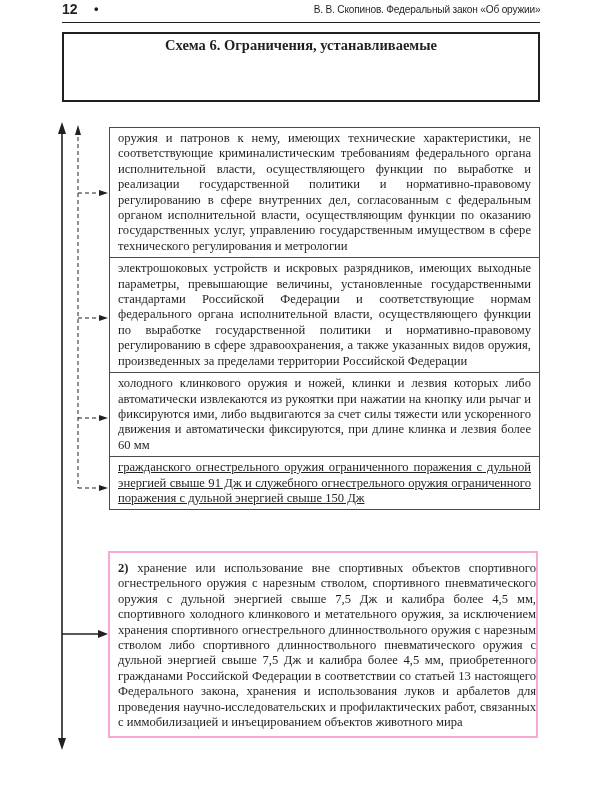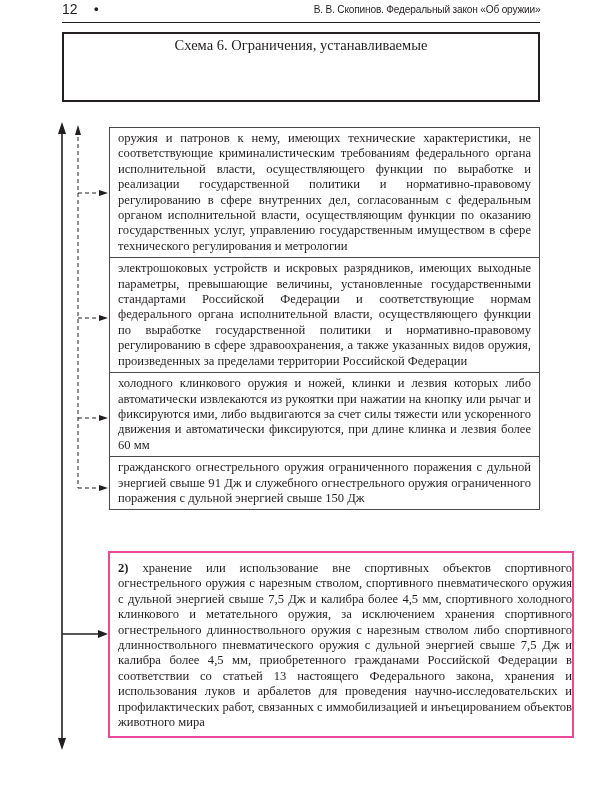--- a/index.html
+++ b/index.html
@@ -1,32 +1,32 @@
 <!DOCTYPE html>
 <html><head>
 <meta charset="utf-8">
 <style>
   html, body { margin: 0; padding: 0; background: #ffffff; }
   body { width: 600px; height: 800px; position: relative; overflow: hidden; color: #231f20; }
   .running-head { position: absolute; left: 62px; top: 0; width: 478px; height: 22px; border-bottom: 1px solid #231f20; font-family: "Liberation Sans", sans-serif; }
-  .page-num { position: absolute; left: 0; top: 1px; font-size: 14px; font-weight: normal; text-align: center; }
+  .page-num { position: absolute; left: 0; top: 1px; font-size: 14px; font-weight: bold; text-align: center; }
   .bullet { position: absolute; left: 32px; top: 1px; font-size: 13px; font-weight: bold; }
   .running-title { position: absolute; right: 0; top: 3px; font-size: 11px; letter-spacing: -0.2px; transform: scaleX(0.92); transform-origin: right center; }
 
   .scheme-title-box { position: absolute; left: 62px; top: 32px; width: 474px; height: 64px; border: 2px solid #231f20; text-align: center; font-family: "Liberation Serif", serif; font-size: 14.5px; line-height: 19px; padding-top: 2px; box-sizing: content-box; }
-  .scheme-title-box .t { font-weight: normal; display: block; }
+  .scheme-title-box .t { font-weight: bold; display: block; }
   .scheme-title-box .sub { font-style: italic; display: block; }
 
   .body-text { font-family: "Liberation Serif", serif; font-size: 12.6px; line-height: 15.4px; text-align: justify; }
 
   .upper-box { position: absolute; left: 109px; top: 127px; width: 429px; border: 1px solid #4a4a4a; }
   .upper-box .sec { padding: 3px 8px 3px 8px; border-bottom: 1px solid #4a4a4a; }
-  .upper-box .sec:last-child { border-bottom: none; }
+  .upper-box .sec:last-child { border-bottom: none; text-decoration: underline; }
 
-  .lower-box { position: absolute; left: 108px; top: 551px; width: 466px; border: 2px solid #ec4899; padding: 8px 0 6px 8px; box-sizing: border-box; }
+  .lower-box { position: absolute; left: 108px; top: 551px; width: 430px; border: 2px solid #f9a8d4; padding: 8px 0 6px 8px; box-sizing: border-box; }
   .lower-box .num { font-weight: bold; }
 
   svg.connectors { position: absolute; left: 0; top: 0; }
 </style>
 </head>
 <body>
 
 <div class="running-head">
   <span class="page-num">12</span>
   <span class="bullet">•</span>

